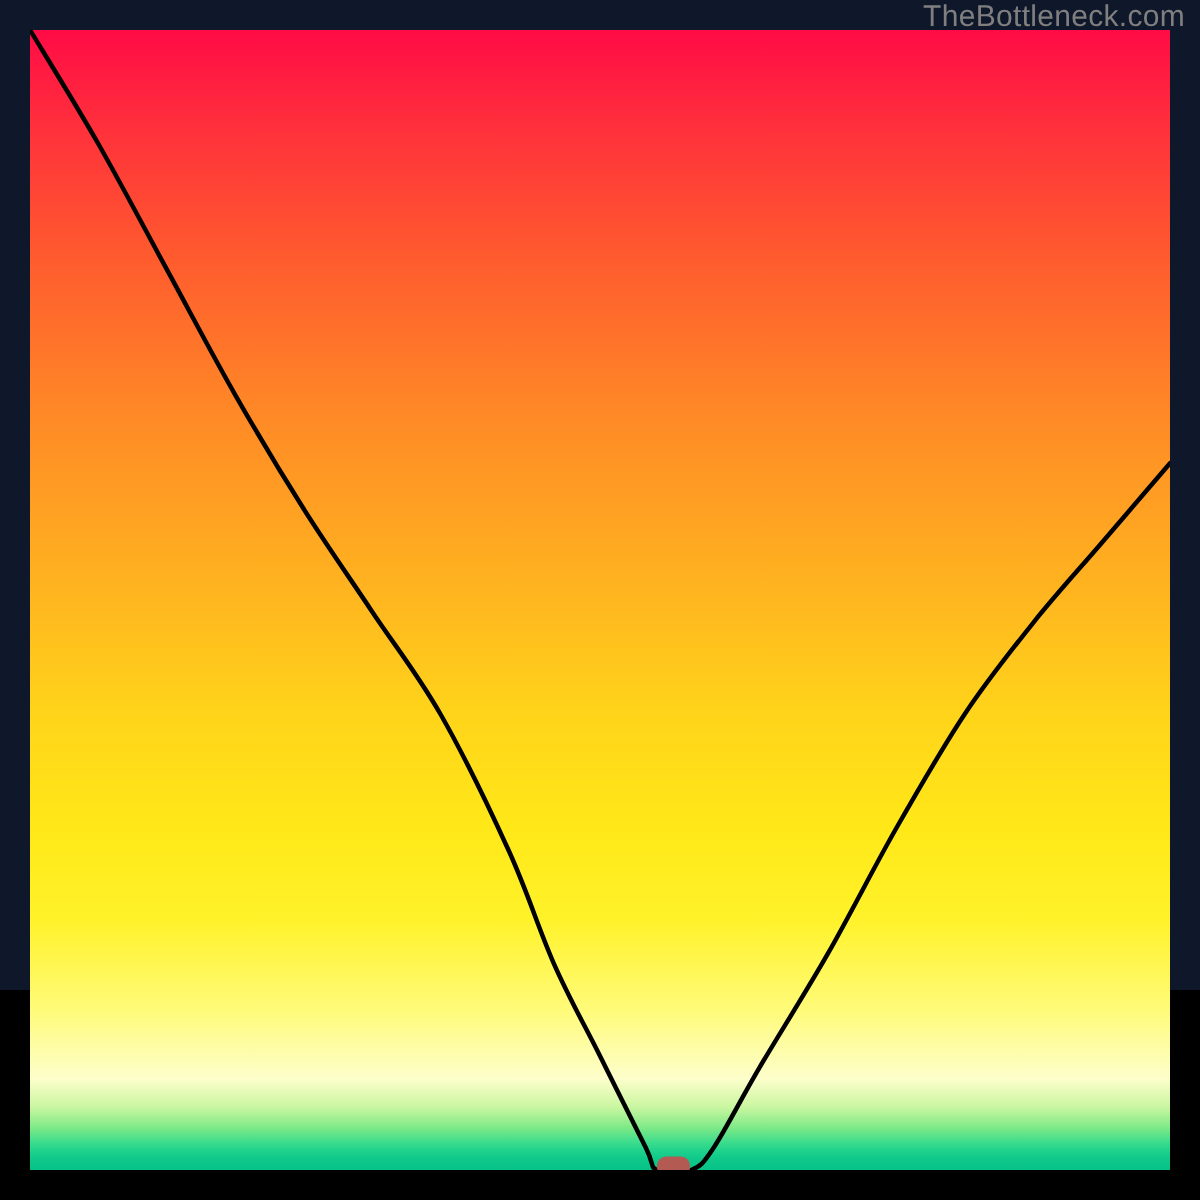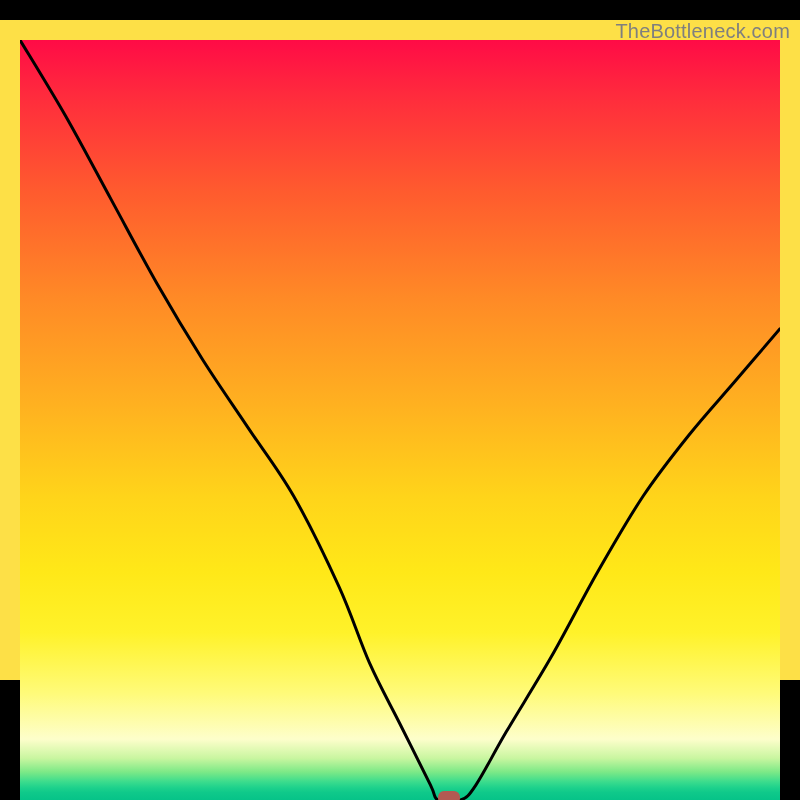--- a/index.html
+++ b/index.html
@@ -8,22 +8,21 @@
     width: 800px;
     height: 800px;
     background: #000000;
     overflow: hidden;
     font-family: Arial, Helvetica, sans-serif;
   }
   .frame {
     position: relative;
     width: 800px;
     height: 660px;
-    background: #fde047;
-    margin-top: 20px;
+    background: #0f172a;
   }
   .plot-area {
     position: absolute;
     left: 20px;
     top: 20px;
     width: 760px;
     height: 760px;
     overflow: hidden;
   }
   .gradient {

